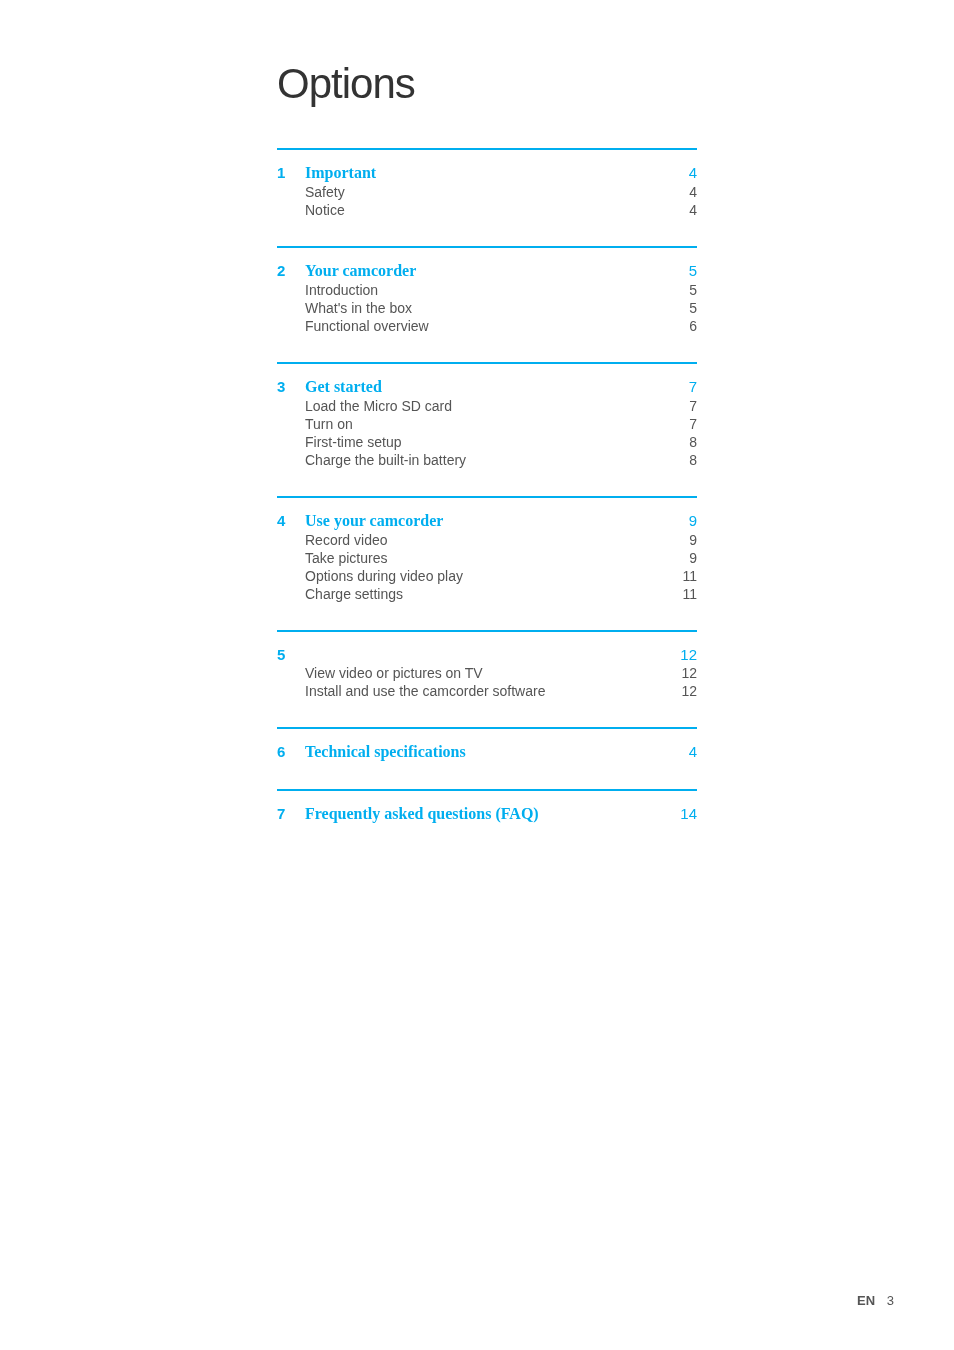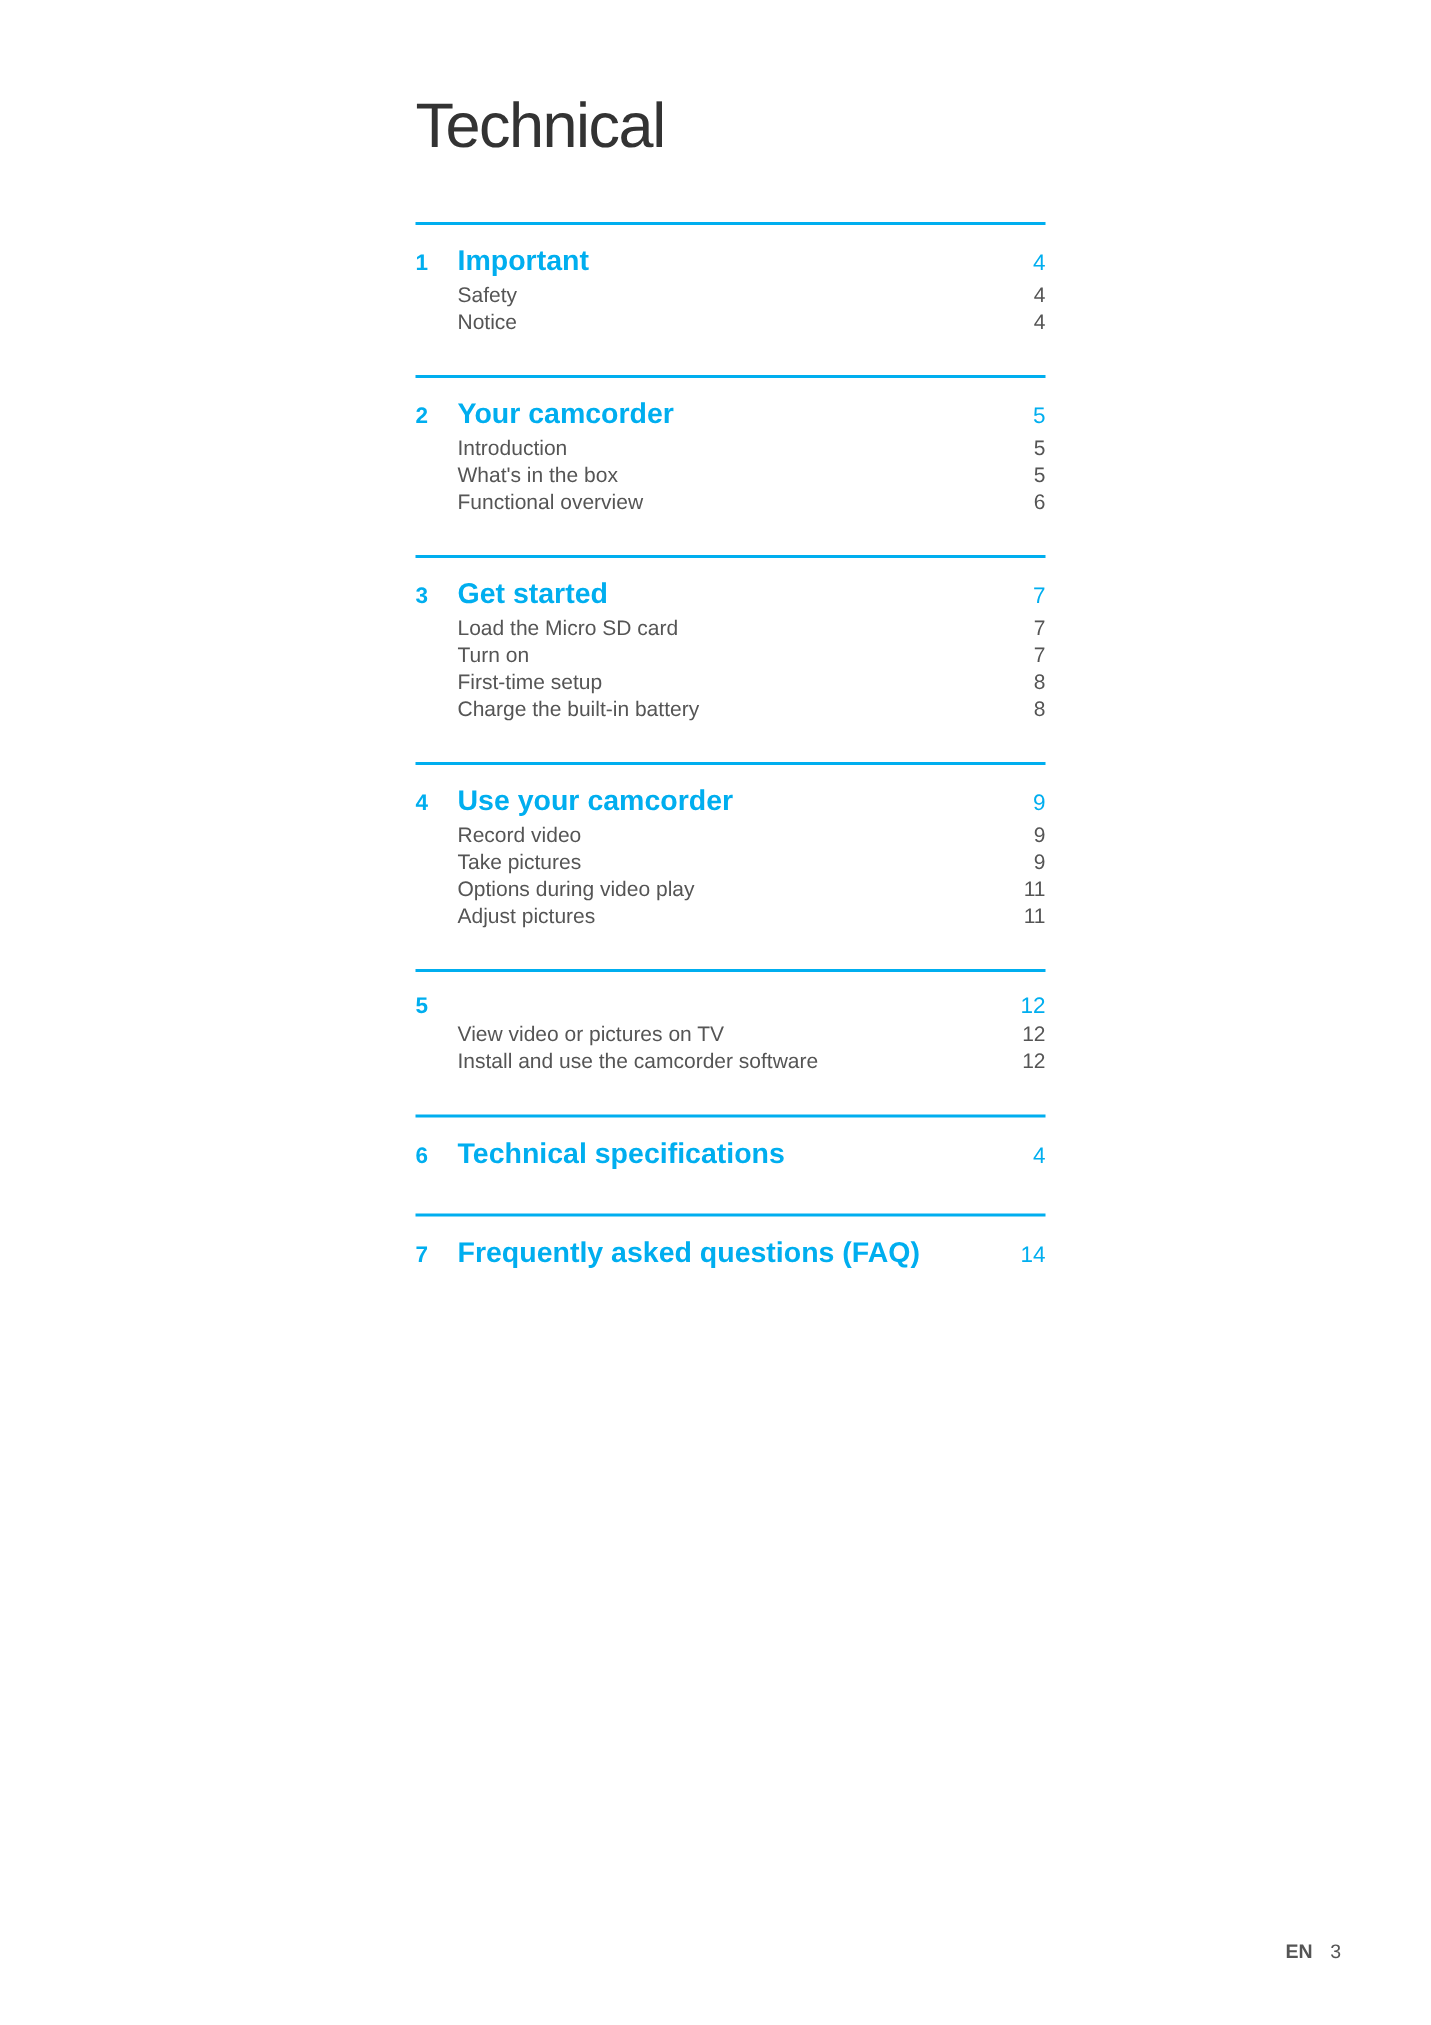--- a/index.html
+++ b/index.html
@@ -50,25 +50,26 @@
 
     .section-number {
       font-size: 15px;
       font-weight: 700;
       color: #00aeef;
       min-width: 20px;
       display: inline-block;
     }
 
     .section-title {
-      font-size: 19px;
+      font-size: 16px;
       font-weight: 700;
       color: #00aeef;
       flex: 1;
       margin-left: 8px;
+      font-family: Liberation Serif, serif;
     }
 
     .section-page {
       font-size: 15px;
       color: #00aeef;
       font-weight: 400;
     }
 
     .sub-row {
       display: flex;
@@ -106,21 +107,21 @@
 
     .footer-lang .page-num {
       margin-left: 8px;
       color: #555555;
     }
   </style>
 </head>
 <body>
 
 <div class="page-container">
-  <h1 class="page-title">Technical</h1>
+  <h1 class="page-title">Options</h1>
 
   <div id="toc-sections">
       <div class="toc-section">
         <div class="toc-row toc-row-main">
           <span class="section-number">1</span>
           <span class="section-title">Important</span>
           <span class="section-page">4</span>
         </div>
         <div class="sub-row">
           <span class="sub-title">Safety</span>
@@ -185,21 +186,21 @@
         </div>
         <div class="sub-row">
           <span class="sub-title">Take pictures</span>
           <span class="sub-page">9</span>
         </div>
         <div class="sub-row">
           <span class="sub-title">Options during video play</span>
           <span class="sub-page">11</span>
         </div>
         <div class="sub-row">
-          <span class="sub-title">Adjust pictures</span>
+          <span class="sub-title">Charge settings</span>
           <span class="sub-page">11</span>
         </div>
       </div>
       <div class="toc-section">
         <div class="toc-row toc-row-main">
           <span class="section-number">5</span>
           <span class="section-page">12</span>
         </div>
         <div class="sub-row">
           <span class="sub-title">View video or pictures on TV</span>

